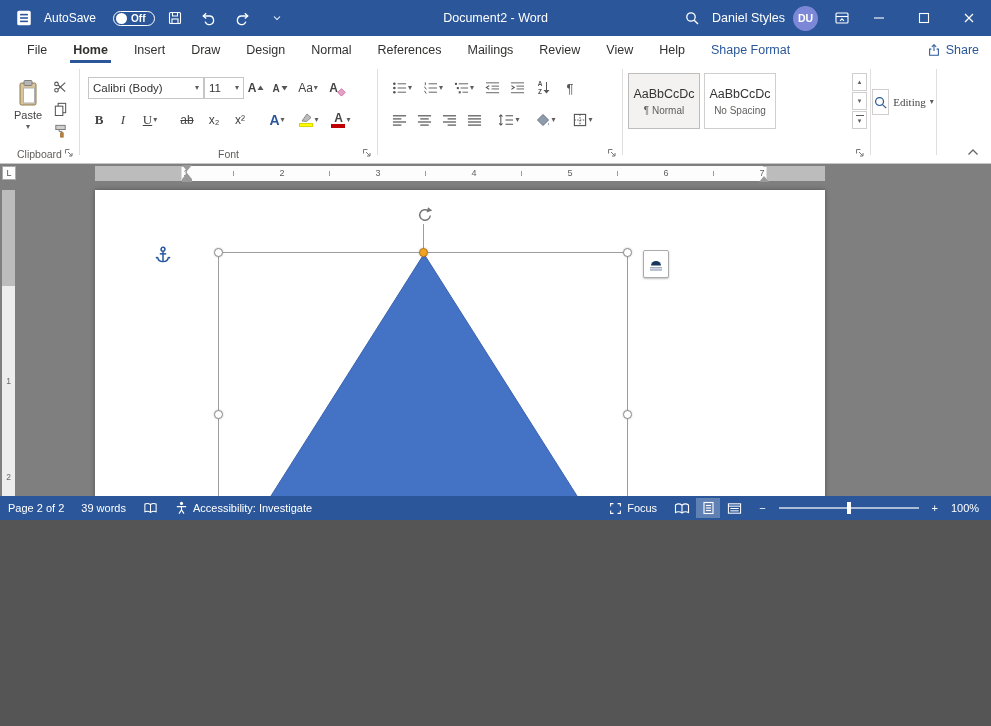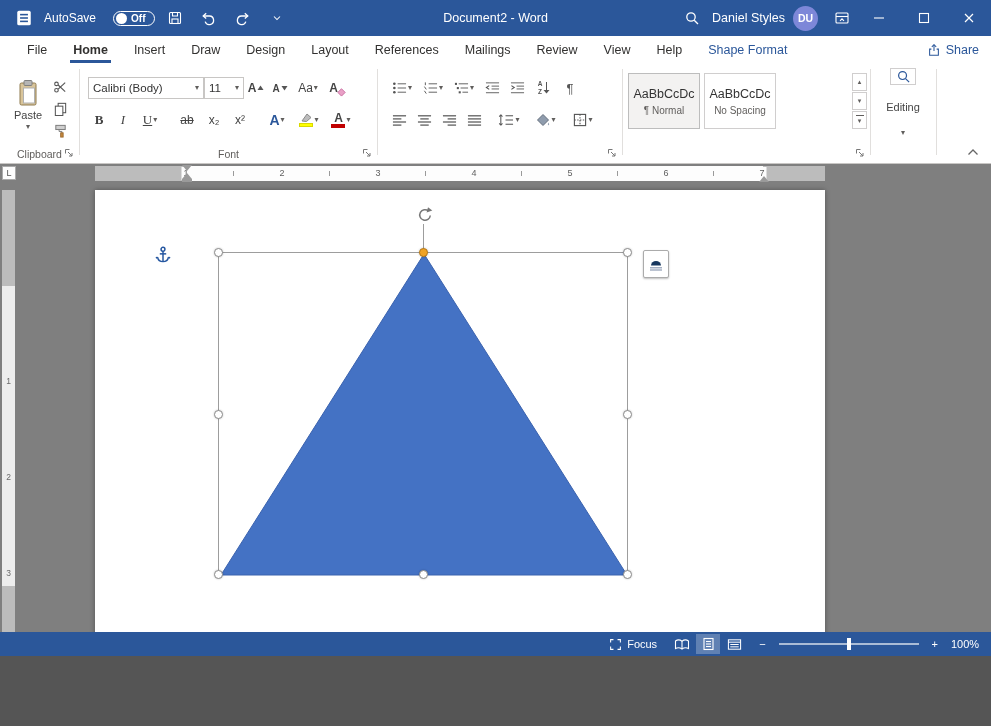--- a/index.html
+++ b/index.html
@@ -1,18 +1,18 @@
 <!DOCTYPE html>
 <html><head>
 <meta charset="utf-8">
 <style>
   * { margin:0; padding:0; box-sizing:border-box; font-family:inherit; }
   html,body { background:#555; }
   body { font-family:"Liberation Sans", sans-serif; }
-  #app { position:relative; width:991px; height:656px; background:#fde047; overflow:hidden; margin:0 auto; }
+  #app { position:relative; width:991px; height:520px; background:#fde047; overflow:hidden; margin:0 auto; }
 
   
   .titlebar { position:absolute; top:0; left:0; right:0; height:36px; background:#2b579a; display:flex; align-items:center; color:#fff; }
   .tb-left { display:flex; align-items:center; gap:6px; padding-left:10px; }
   .tb-btn { width:28px; height:28px; display:flex; align-items:center; justify-content:center; background:none; border:0; }
   .autosave { display:flex; align-items:center; gap:5px; font-size:12px; }
   .as-pill { display:flex; align-items:center; gap:4px; border:1px solid #fff; border-radius:9px; padding:1px 8px 1px 2px;margin-left:12px; }
   .as-dot { width:11px; height:11px; border-radius:50%; background:#fff; }
   .as-state { font-size:10px; font-weight:bold; }
   .tb-title { position:absolute; left:50%; transform:translateX(-50%); font-size:12.5px; white-space:nowrap; }
@@ -174,21 +174,21 @@
       </button>
     </div>
   </header>
 
   <nav class="tabrow">
     <button class="tab">File</button>
     <button class="tab active">Home</button>
     <button class="tab">Insert</button>
     <button class="tab">Draw</button>
     <button class="tab">Design</button>
-    <button class="tab">Layout</button>
+    <button class="tab">Normal</button>
     <button class="tab">References</button>
     <button class="tab">Mailings</button>
     <button class="tab">Review</button>
     <button class="tab">View</button>
     <button class="tab">Help</button>
     <button class="tab contextual">Shape Format</button>
     <button class="share-btn">
       <span>
         <svg width="14" height="14" viewBox="0 0 16 16" fill="none" stroke="#2b579a" stroke-width="1.2">
             <path d="M8,9 V2"></path>
@@ -480,21 +480,21 @@
       </div>
       <button class="launcher">
         <svg width="10" height="10" viewBox="0 0 10 10" fill="none" stroke="#777" stroke-width="1">
             <path d="M1.5,1.5 h4 M1.5,1.5 v4 M4,4 l4,4 M8,8 h-3 M8,8 v-3"></path>
           </svg>
       </button>
     </div>
     <div class="rsep" style="left:870px;"></div>
 
     <div class="rgroup" style="left:871px;width:64px;">
-      <button class="ibtn" style="position:absolute;left:12px;top:8px;width:40px;height:62px;flex-direction:column;gap:16px;">
+      <button class="ibtn" style="position:absolute;left:12px;top:8px;width:40px;height:62px;flex-direction:row;gap:4px;font-family:Liberation Serif, serif;">
         <span style="width:26px;height:26px;border:1px solid #d0cece;display:flex;align-items:center;justify-content:center;">
           <svg width="15" height="15" viewBox="0 0 16 16" fill="none" stroke="#2b579a" stroke-width="1.3">
               <circle cx="7" cy="7" r="4.2"></circle>
               <line x1="10.2" y1="10.2" x2="14" y2="14"></line>
             </svg>
         </span>
         <span>Editing</span>
         <span class="chev">▾</span>
       </button>
     </div>
@@ -571,20 +571,39 @@
         <span class="handle" style="left:-5px;top:157px;"></span>
         <span class="handle" style="right:-5px;top:157px;"></span>
         <span class="handle" style="left:-5px;bottom:-5px;"></span>
         <span class="handle" style="left:200px;bottom:-5px;"></span>
         <span class="handle" style="right:-5px;bottom:-5px;"></span>
       </div>
     </div>
   </section>
 
   <footer class="statusbar">
+    <div class="sb-left">
+      <button class="sb-item">Page 2 of 2</button>
+      <button class="sb-item">39 words</button>
+      <button class="sb-item">
+        <svg width="15" height="14" viewBox="0 0 16 14" fill="none" stroke="#fff" stroke-width="1.1">
+            <path d="M2,2.8 C4,1.8 6,1.9 8,3.3 C10,1.9 12,1.8 14,2.8 V11 C12,10.2 10,10.3 8,11.7 C6,10.3 4,10.2 2,11 Z"></path>
+            <line x1="8" y1="3.3" x2="8" y2="11.7"></line>
+          </svg>
+      </button>
+      <button class="sb-item">
+        <span>
+          <svg width="13" height="14" viewBox="0 0 14 15" fill="none" stroke="#fff" stroke-width="1.2">
+              <circle cx="7" cy="2.6" r="1.7" fill="#fff" stroke="none"></circle>
+              <path d="M2,6 H12 M7,6 V9.5 M7,9.5 L4.3,13.5 M7,9.5 L9.7,13.5"></path>
+            </svg>
+        </span>
+        <span>Accessibility: Investigate</span>
+      </button>
+    </div>
     <div class="sb-right">
       <button class="sb-item">
         <span>
           <svg width="13" height="13" viewBox="0 0 16 16" fill="none" stroke="#fff" stroke-width="1.3">
               <path d="M2,5.5 V2 H5.5 M10.5,2 H14 V5.5 M14,10.5 V14 H10.5 M5.5,14 H2 V10.5"></path>
             </svg>
         </span>
         <span>Focus</span>
       </button>
       <div class="views">

